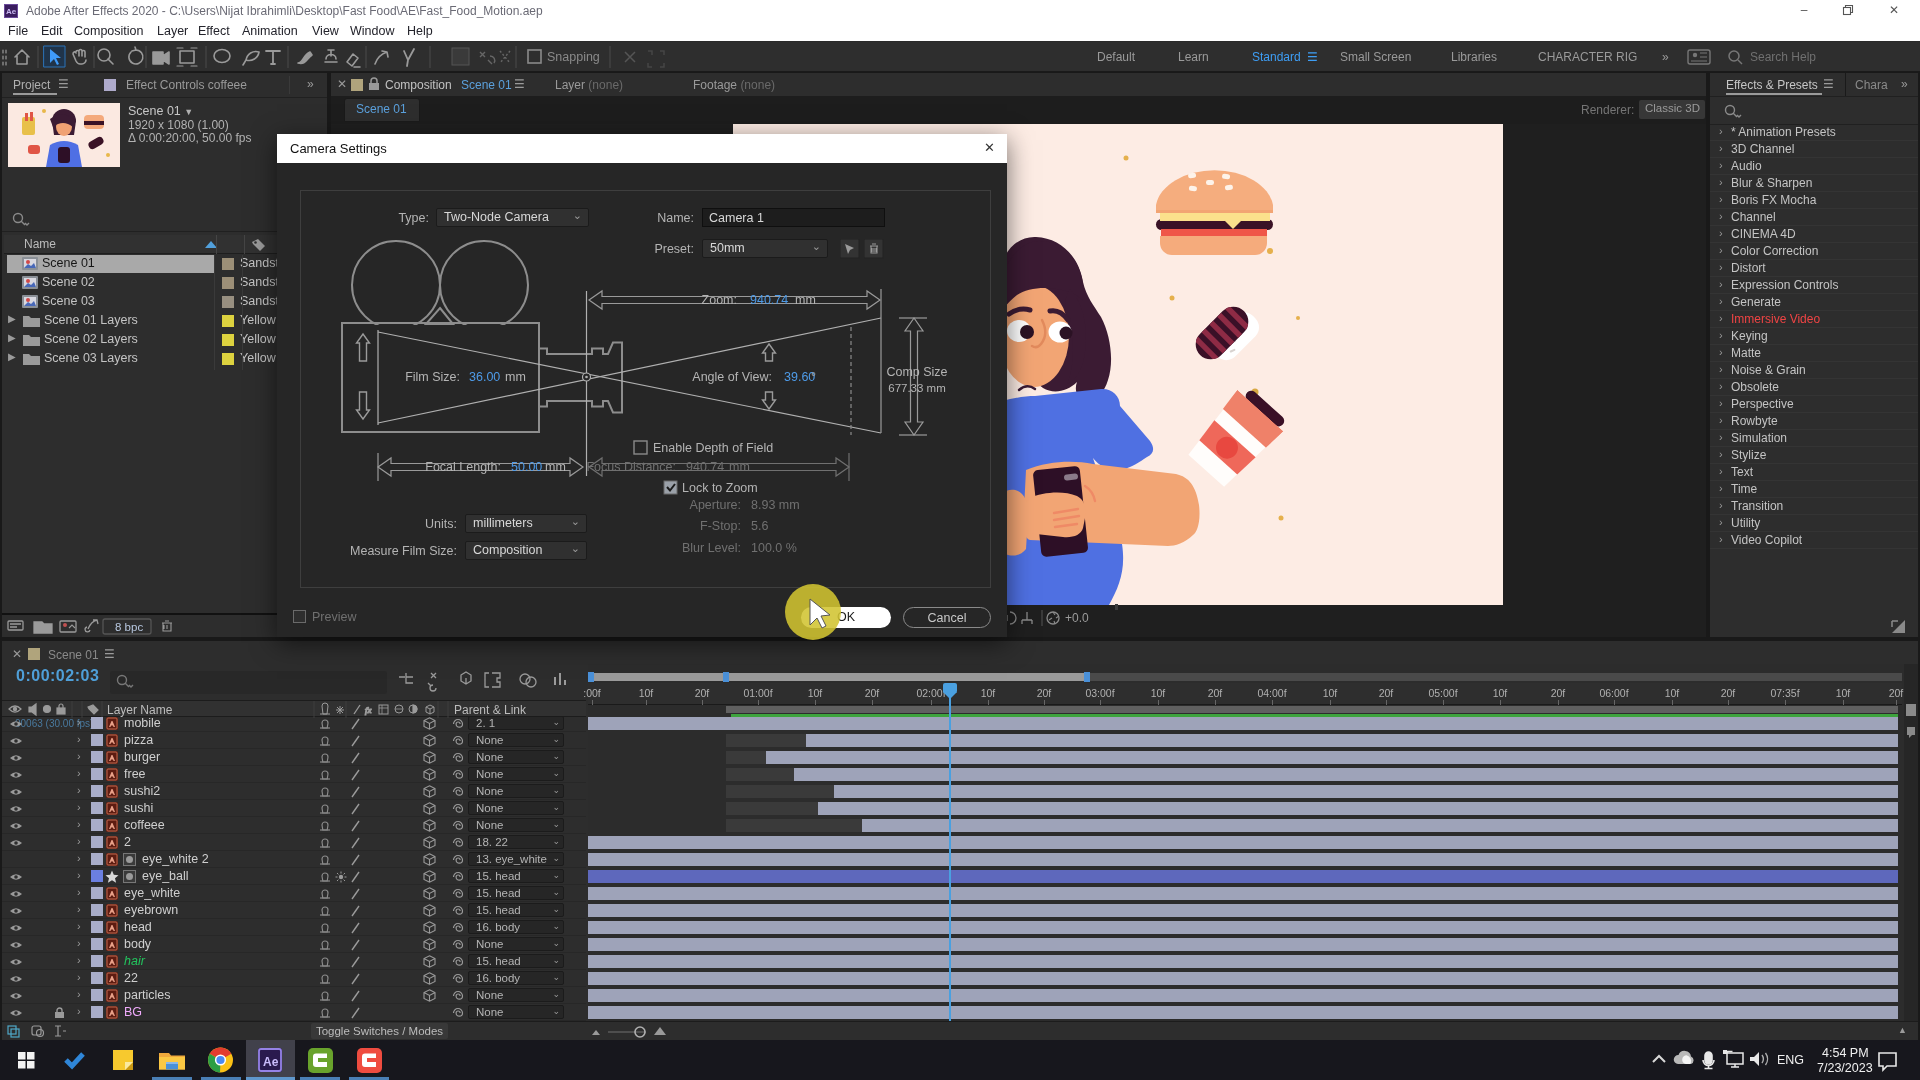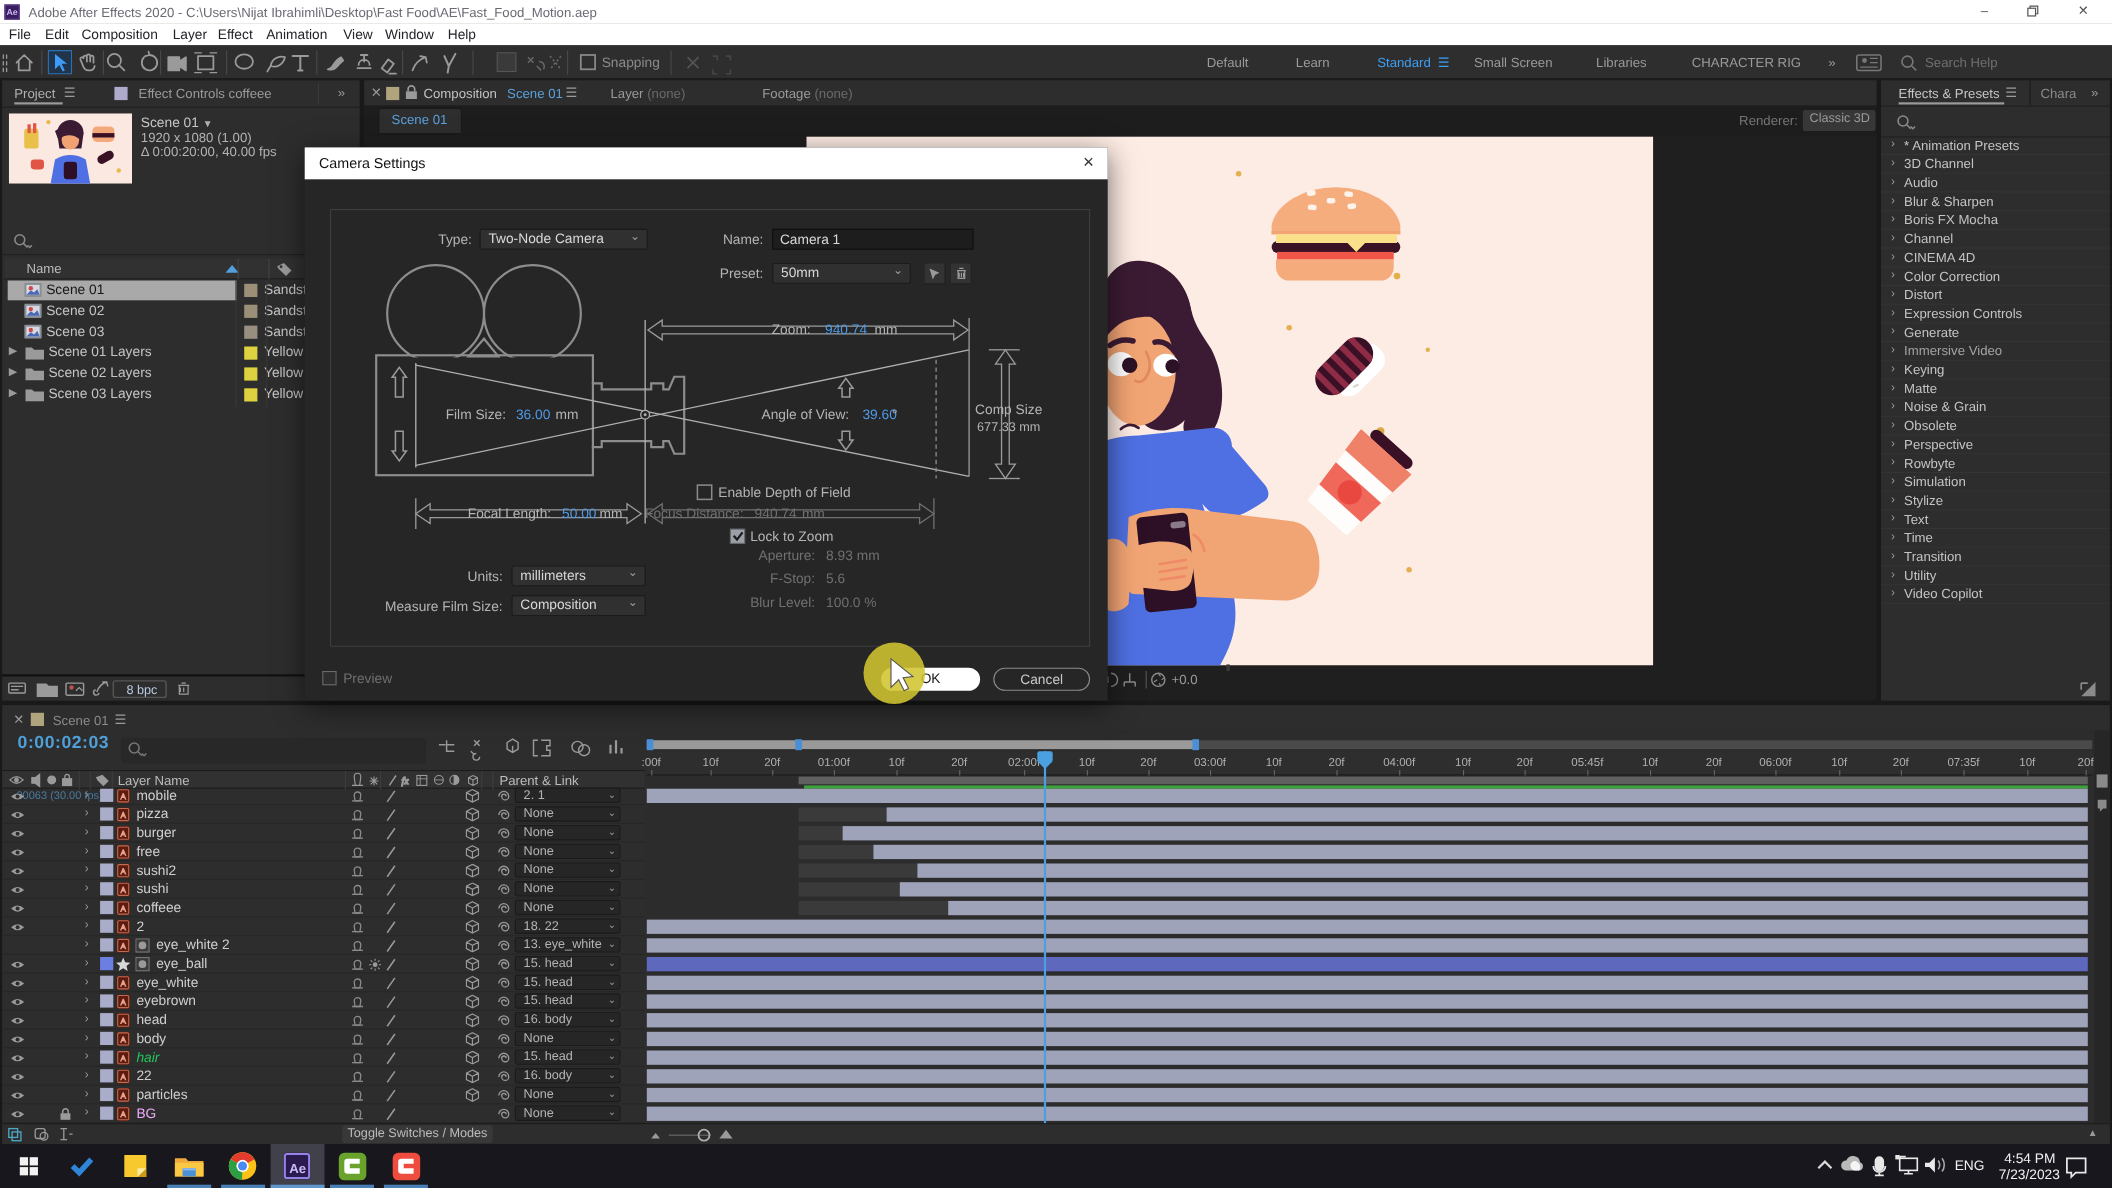--- a/index.html
+++ b/index.html
@@ -128,21 +128,21 @@
       <rect x="14" y="14" width="13" height="18" rx="2" fill="#e8c04a"></rect>
       <rect x="17" y="10" width="3" height="8" fill="#e05545"></rect>
         <rect x="22" y="9" width="3" height="9" fill="#e05545"></rect>
       <rect x="80" y="36" width="16" height="8" rx="4" fill="#3a1226" transform="rotate(-30 88 40)"></rect>
       <rect x="20" y="42" width="12" height="9" rx="3" fill="#e05545"></rect>
       <circle cx="36" cy="8" r="2" fill="#e8b84a"></circle>
         <circle cx="100" cy="52" r="2" fill="#e8b84a"></circle>
     </svg>
     <div class="t" style="left:126px;top:31px;font-size:12.5px;color:#c6c6c6;">Scene 01 <span style="font-size:9px;color:#b0b0b0;">▼</span></div>
     <div class="t" style="left:126px;top:45px;font-size:12px;color:#b2b2b2;">1920 x 1080 (1.00)</div>
-    <div class="t" style="left:126px;top:58px;font-size:12px;color:#b2b2b2;">Δ 0:00:20:00, 40.00 fps</div>
+    <div class="t" style="left:126px;top:58px;font-size:12px;color:#b2b2b2;">Δ 0:00:20:00, 50.00 fps</div>
 
     <svg width="24" height="18" style="position:absolute;left:8px;top:138px;">
       <circle cx="8" cy="7" r="4.5" fill="none" stroke="#8a8a8a" stroke-width="1.4"></circle>
       <path d="M11 10 l4 4 m0-2 l2 2 l2-2" stroke="#8a8a8a" stroke-width="1.4" fill="none"></path>
     </svg>
     <div style="position:absolute;left:0;top:158px;width:325px;height:1px;background:#202020;"></div>
 
     <div style="position:absolute;left:2px;top:162px;width:323px;height:19px;background:#313131;border-bottom:1px solid #1e1e1e;">
       <div class="t" style="left:20px;top:2px;font-size:12px;color:#bcbcbc;">Name</div>
       <svg width="16" height="10" style="position:absolute;left:200px;top:5px;">
@@ -406,21 +406,21 @@
         <div style="position:absolute;left:0;top:153px;width:208px;height:17px;border-bottom:1px solid #343434;">
           <span style="position:absolute;left:9px;top:1px;color:#9a9a9a;font-size:11px;">›</span>
           <span style="position:absolute;left:21px;top:1px;color:#c4c4c4;font-size:12px;white-space:nowrap;">Expression Controls</span>
         </div>
         <div style="position:absolute;left:0;top:170px;width:208px;height:17px;border-bottom:1px solid #343434;">
           <span style="position:absolute;left:9px;top:1px;color:#9a9a9a;font-size:11px;">›</span>
           <span style="position:absolute;left:21px;top:1px;color:#c4c4c4;font-size:12px;white-space:nowrap;">Generate</span>
         </div>
         <div style="position:absolute;left:0;top:187px;width:208px;height:17px;border-bottom:1px solid #343434;">
           <span style="position:absolute;left:9px;top:1px;color:#9a9a9a;font-size:11px;">›</span>
-          <span style="position:absolute;left:21px;top:1px;color:#a3a3a3;font-size:12px;white-space:nowrap;">Immersive Video</span>
+          <span style="position:absolute;left:21px;top:1px;color:#ef4444;font-size:12px;white-space:nowrap;">Immersive Video</span>
         </div>
         <div style="position:absolute;left:0;top:204px;width:208px;height:17px;border-bottom:1px solid #343434;">
           <span style="position:absolute;left:9px;top:1px;color:#9a9a9a;font-size:11px;">›</span>
           <span style="position:absolute;left:21px;top:1px;color:#c4c4c4;font-size:12px;white-space:nowrap;">Keying</span>
         </div>
         <div style="position:absolute;left:0;top:221px;width:208px;height:17px;border-bottom:1px solid #343434;">
           <span style="position:absolute;left:9px;top:1px;color:#9a9a9a;font-size:11px;">›</span>
           <span style="position:absolute;left:21px;top:1px;color:#c4c4c4;font-size:12px;white-space:nowrap;">Matte</span>
         </div>
         <div style="position:absolute;left:0;top:238px;width:208px;height:17px;border-bottom:1px solid #343434;">
@@ -1150,21 +1150,21 @@
           <span style="position:absolute;left:570px;top:4px;color:#b0b0b0;font-size:10.5px;transform:translateX(-50%);">10f</span>
           <div style="position:absolute;left:570px;top:17px;width:1px;height:5px;background:#666;"></div>
           <span style="position:absolute;left:627px;top:4px;color:#b0b0b0;font-size:10.5px;transform:translateX(-50%);">20f</span>
           <div style="position:absolute;left:627px;top:17px;width:1px;height:5px;background:#666;"></div>
           <span style="position:absolute;left:684px;top:4px;color:#b0b0b0;font-size:10.5px;transform:translateX(-50%);">04:00f</span>
           <div style="position:absolute;left:684px;top:17px;width:1px;height:5px;background:#666;"></div>
           <span style="position:absolute;left:742px;top:4px;color:#b0b0b0;font-size:10.5px;transform:translateX(-50%);">10f</span>
           <div style="position:absolute;left:742px;top:17px;width:1px;height:5px;background:#666;"></div>
           <span style="position:absolute;left:798px;top:4px;color:#b0b0b0;font-size:10.5px;transform:translateX(-50%);">20f</span>
           <div style="position:absolute;left:798px;top:17px;width:1px;height:5px;background:#666;"></div>
-          <span style="position:absolute;left:855px;top:4px;color:#b0b0b0;font-size:10.5px;transform:translateX(-50%);">05:45f</span>
+          <span style="position:absolute;left:855px;top:4px;color:#b0b0b0;font-size:10.5px;transform:translateX(-50%);">05:00f</span>
           <div style="position:absolute;left:855px;top:17px;width:1px;height:5px;background:#666;"></div>
           <span style="position:absolute;left:912px;top:4px;color:#b0b0b0;font-size:10.5px;transform:translateX(-50%);">10f</span>
           <div style="position:absolute;left:912px;top:17px;width:1px;height:5px;background:#666;"></div>
           <span style="position:absolute;left:970px;top:4px;color:#b0b0b0;font-size:10.5px;transform:translateX(-50%);">20f</span>
           <div style="position:absolute;left:970px;top:17px;width:1px;height:5px;background:#666;"></div>
           <span style="position:absolute;left:1026px;top:4px;color:#b0b0b0;font-size:10.5px;transform:translateX(-50%);">06:00f</span>
           <div style="position:absolute;left:1026px;top:17px;width:1px;height:5px;background:#666;"></div>
           <span style="position:absolute;left:1084px;top:4px;color:#b0b0b0;font-size:10.5px;transform:translateX(-50%);">10f</span>
           <div style="position:absolute;left:1084px;top:17px;width:1px;height:5px;background:#666;"></div>
           <span style="position:absolute;left:1140px;top:4px;color:#b0b0b0;font-size:10.5px;transform:translateX(-50%);">20f</span>

